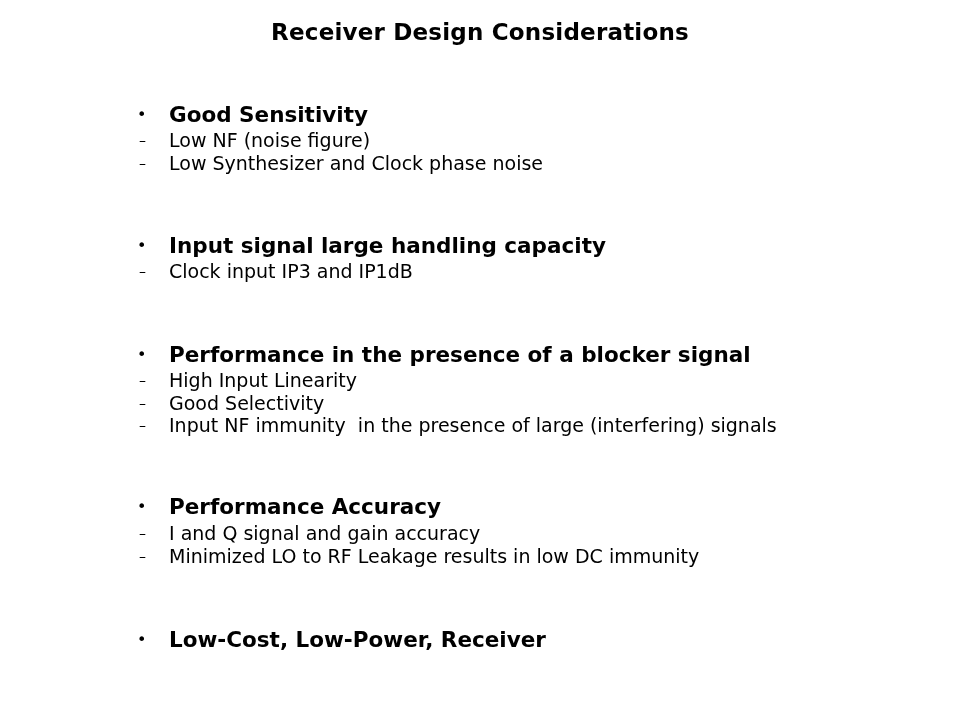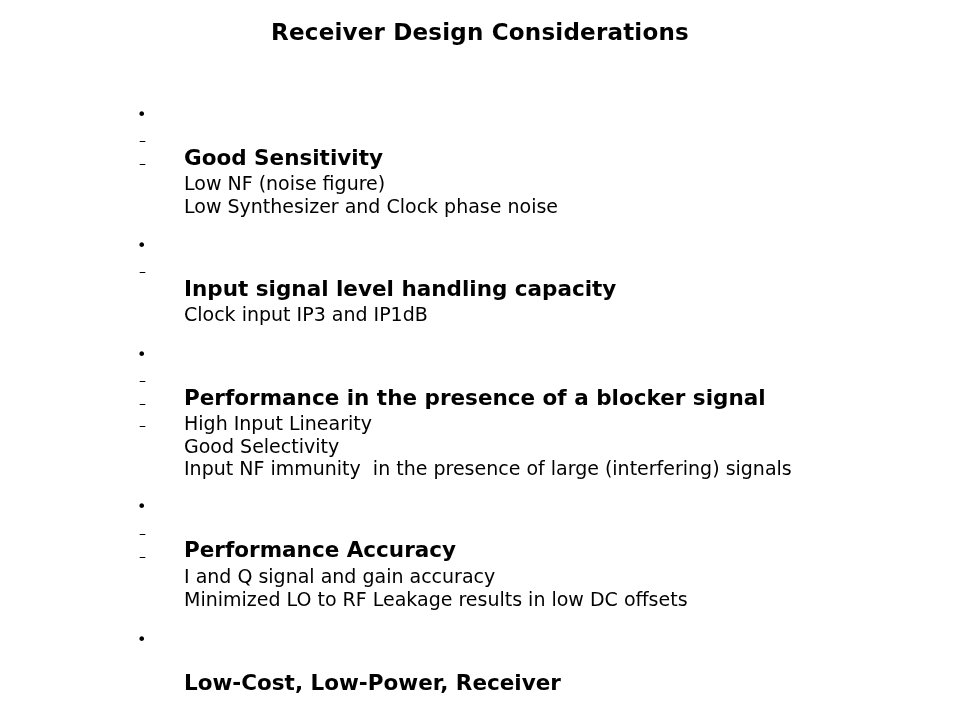--- a/index.html
+++ b/index.html
@@ -6,21 +6,21 @@
     body {
       width: 960px; height: 720px; background: #ffffff; position: relative; overflow: hidden;
       font-family: "DejaVu Sans", "Liberation Sans", sans-serif; color: #000000;
     }
     .title {
       position: absolute; top: 16px; left: 0; width: 960px; text-align: center;
       font-size: 23px; font-weight: bold; line-height: 32px; letter-spacing: 0.2px;
     }
     .row { position: absolute; left: 0; width: 960px; }
     .marker { position: absolute; left: 137px; width: 20px; }
-    .txt { position: absolute; left: 184px; white-space: nowrap; margin-top: 43px; }
+    .txt { position: absolute; left: 169px; white-space: nowrap; }
     .head .marker { font-size: 16px; line-height: 30px; }
     .head .txt { font-size: 21.5px; font-weight: bold; line-height: 30px; }
     .sub .marker { font-size: 14px; line-height: 22px; left: 139px; }
     .sub .txt { font-size: 19px; line-height: 22px; }
   </style>
 </head>
 <body>
 
 <div class="title">Receiver Design Considerations</div>
 
@@ -32,21 +32,21 @@
   <span class="marker">–</span>
   <span class="txt">Low NF (noise figure)</span>
 </div>
 <div class="row sub" style="top:152px">
   <span class="marker">–</span>
   <span class="txt">Low Synthesizer and Clock phase noise</span>
 </div>
 
 <div class="row head" style="top:231px">
   <span class="marker">•</span>
-  <span class="txt">Input signal level handling capacity</span>
+  <span class="txt">Input signal large handling capacity</span>
 </div>
 <div class="row sub" style="top:260px">
   <span class="marker">–</span>
   <span class="txt">Clock input IP3 and IP1dB</span>
 </div>
 
 <div class="row head" style="top:340px">
   <span class="marker">•</span>
   <span class="txt">Performance in the presence of a blocker signal</span>
 </div>
@@ -66,19 +66,19 @@
 <div class="row head" style="top:492px">
   <span class="marker">•</span>
   <span class="txt">Performance Accuracy</span>
 </div>
 <div class="row sub" style="top:522px">
   <span class="marker">–</span>
   <span class="txt">I and Q signal and gain accuracy</span>
 </div>
 <div class="row sub" style="top:545px">
   <span class="marker">–</span>
-  <span class="txt">Minimized LO to RF Leakage results in low DC offsets</span>
+  <span class="txt">Minimized LO to RF Leakage results in low DC immunity</span>
 </div>
 
 <div class="row head" style="top:625px">
   <span class="marker">•</span>
   <span class="txt">Low-Cost, Low-Power, Receiver</span>
 </div>
 
 </body></html>

